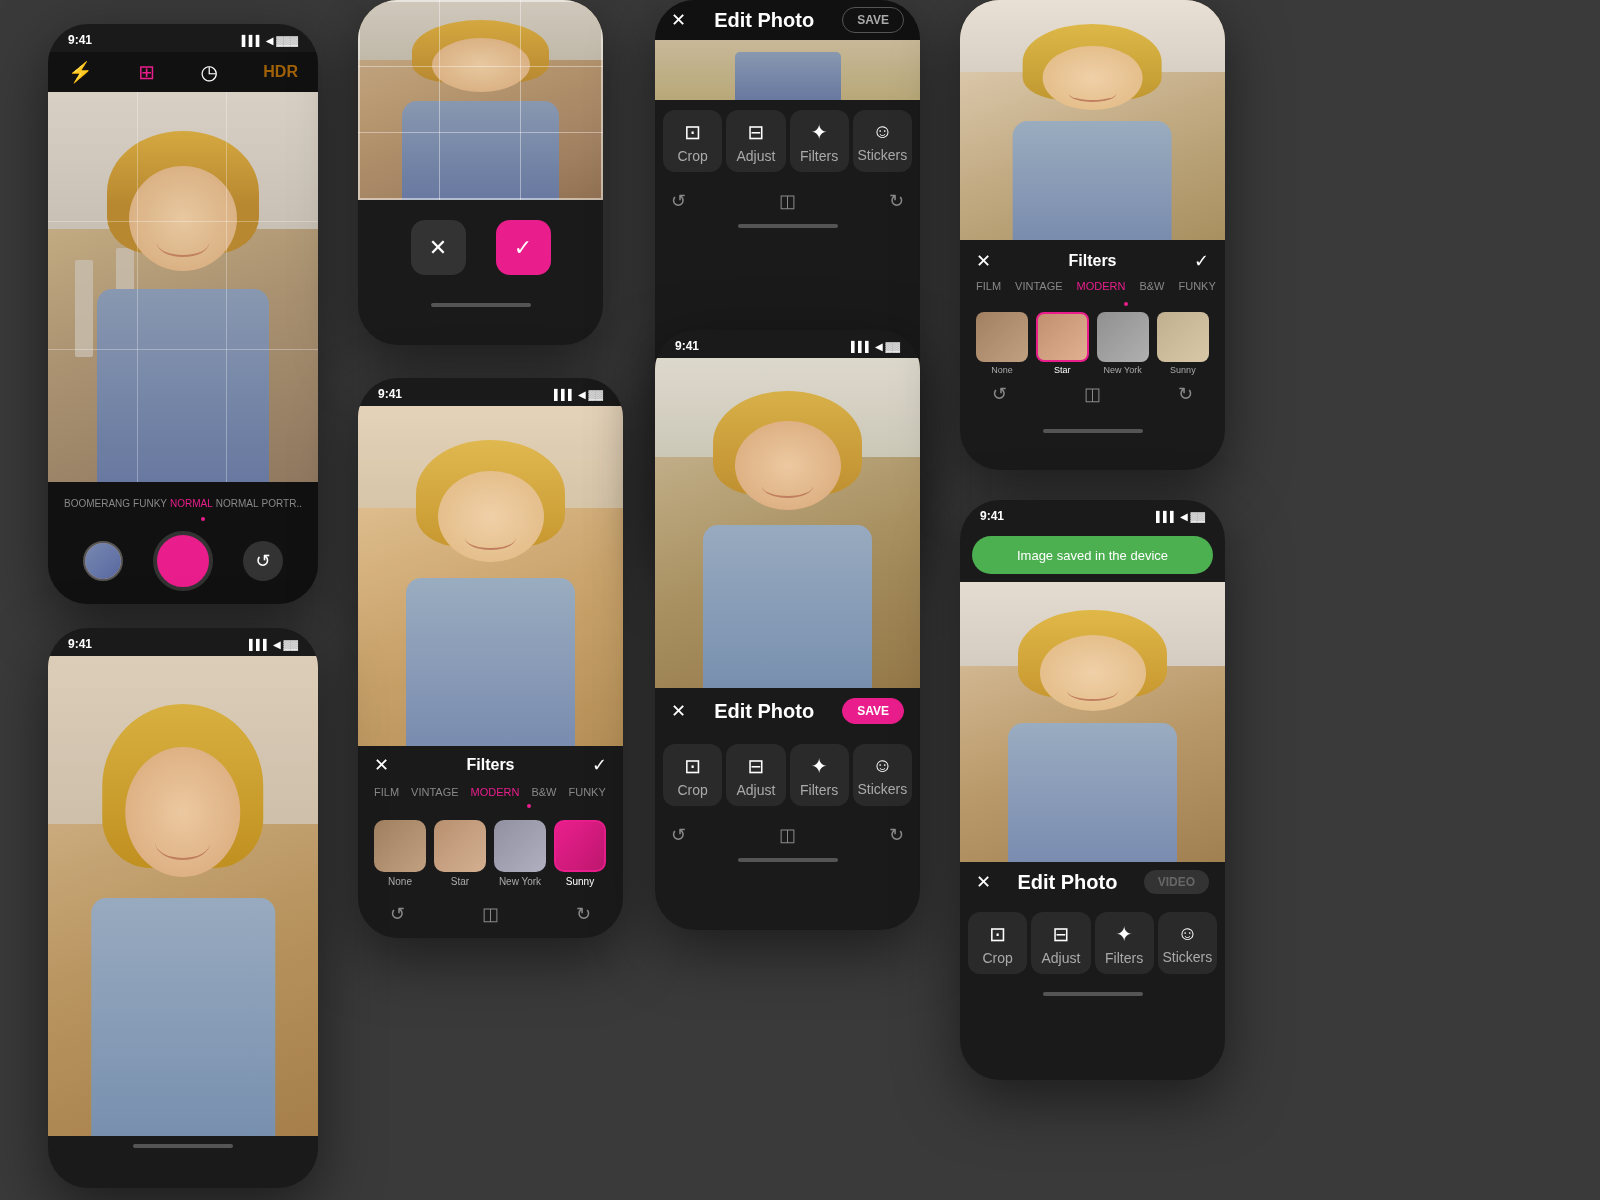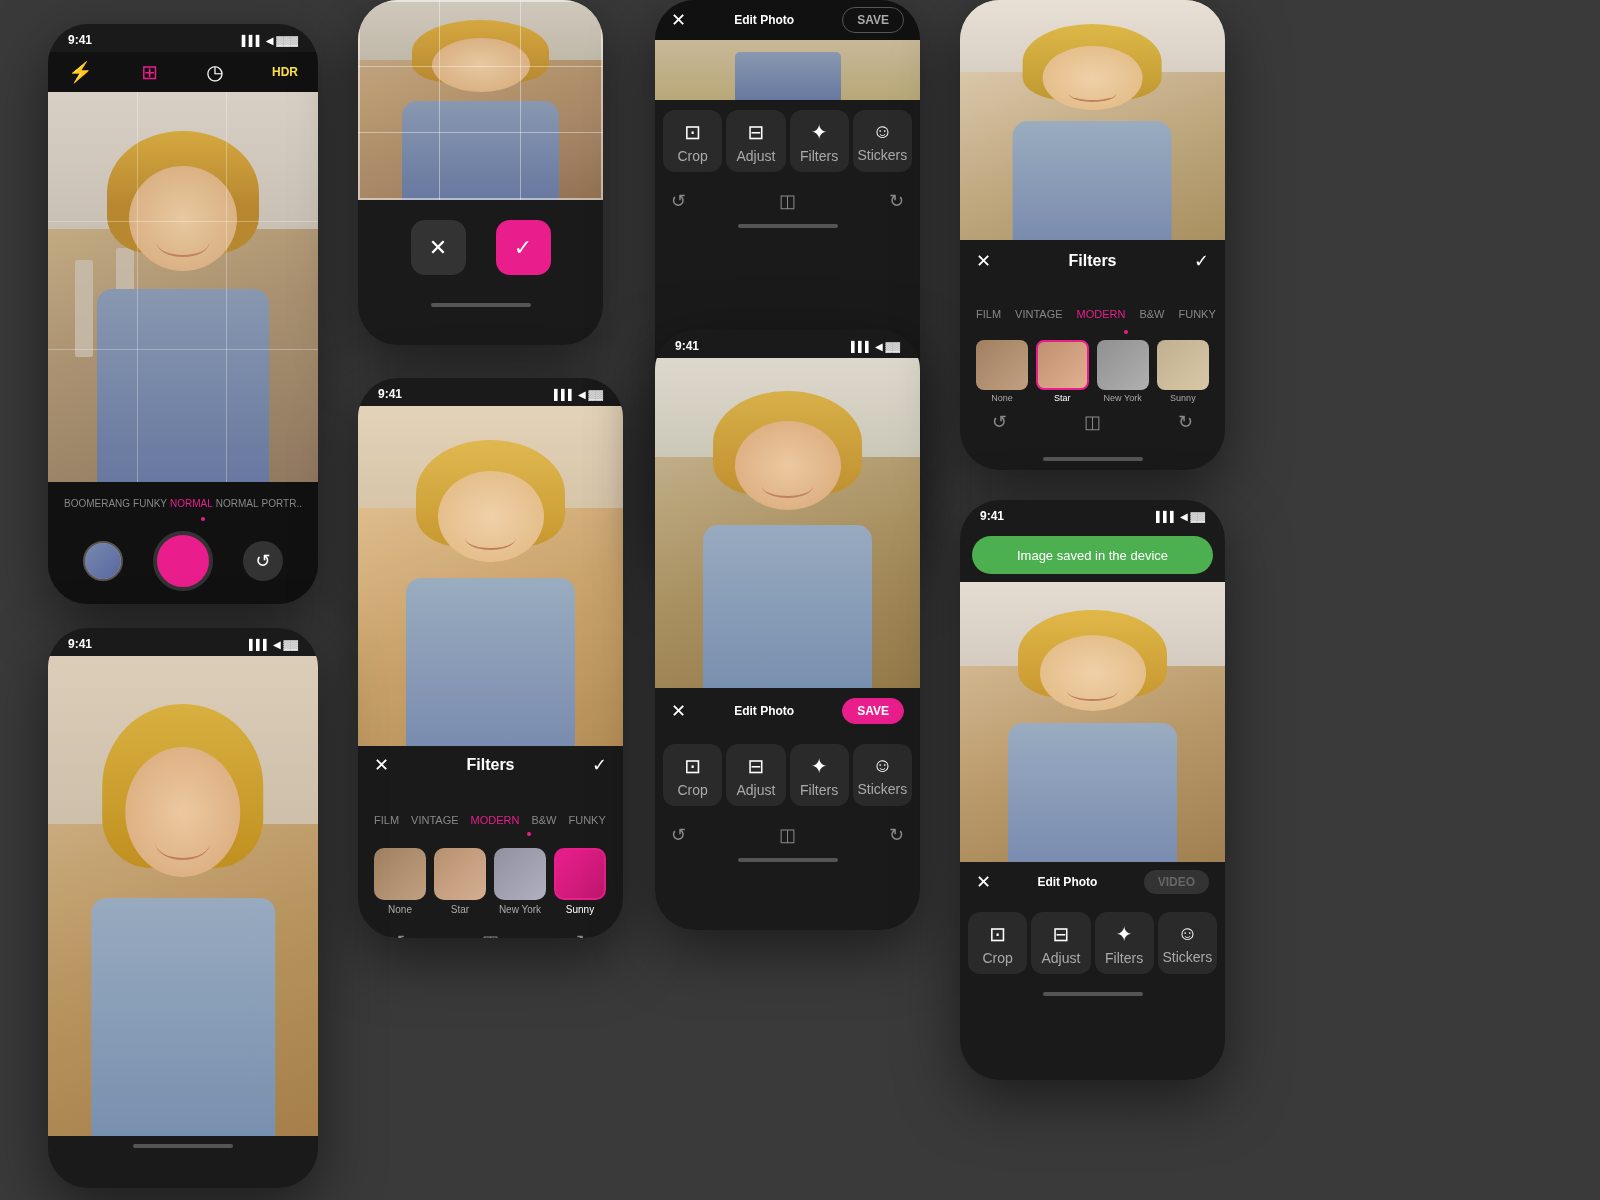--- a/index.html
+++ b/index.html
@@ -147,22 +147,22 @@
       align-items: center;
       padding: 8px 20px;
       background: #111;
     }
     .cam-icon {
       font-size: 20px;
       color: white;
     }
     .cam-icon.red { color: #e91e8c; }
     .hdr-text {
-      font-size: 12px;
-      color: #fde047;
+      font-size: 16px;
+      color: #a16207;
       font-weight: 600;
     }
     .grid-icon-btn {
       background: none;
       border: none;
       color: #e91e8c;
       font-size: 20px;
     }
 
     
@@ -240,21 +240,20 @@
     }
     .filter-tabs {
       display: flex;
       gap: 12px;
       padding: 4px 0;
     }
     .filter-tab {
       font-size: 11px;
       color: #888;
       font-weight: 500;
-      margin-top: 28px;
     }
     .filter-tab.active { color: #e91e8c; text-align: center; }
     .filter-dot {
       width: 4px;
       height: 4px;
       border-radius: 50%;
       background: #e91e8c;
       margin: 0 auto;
       margin-top: 2px;
     }
@@ -300,21 +299,21 @@
 
     
     .phone-4 {
       left: 655px;
       top: 0px;
       width: 265px;
       height: 560px;
       background: #1a1a1a;
     }
     .edit-title {
-      font-size: 12px;
+      font-size: 20px;
       font-weight: 600;
       color: white;
     }
     .save-btn {
       background: transparent;
       border: 1px solid #555;
       border-radius: 16px;
       color: #aaa;
       font-size: 12px;
       font-weight: 600;

